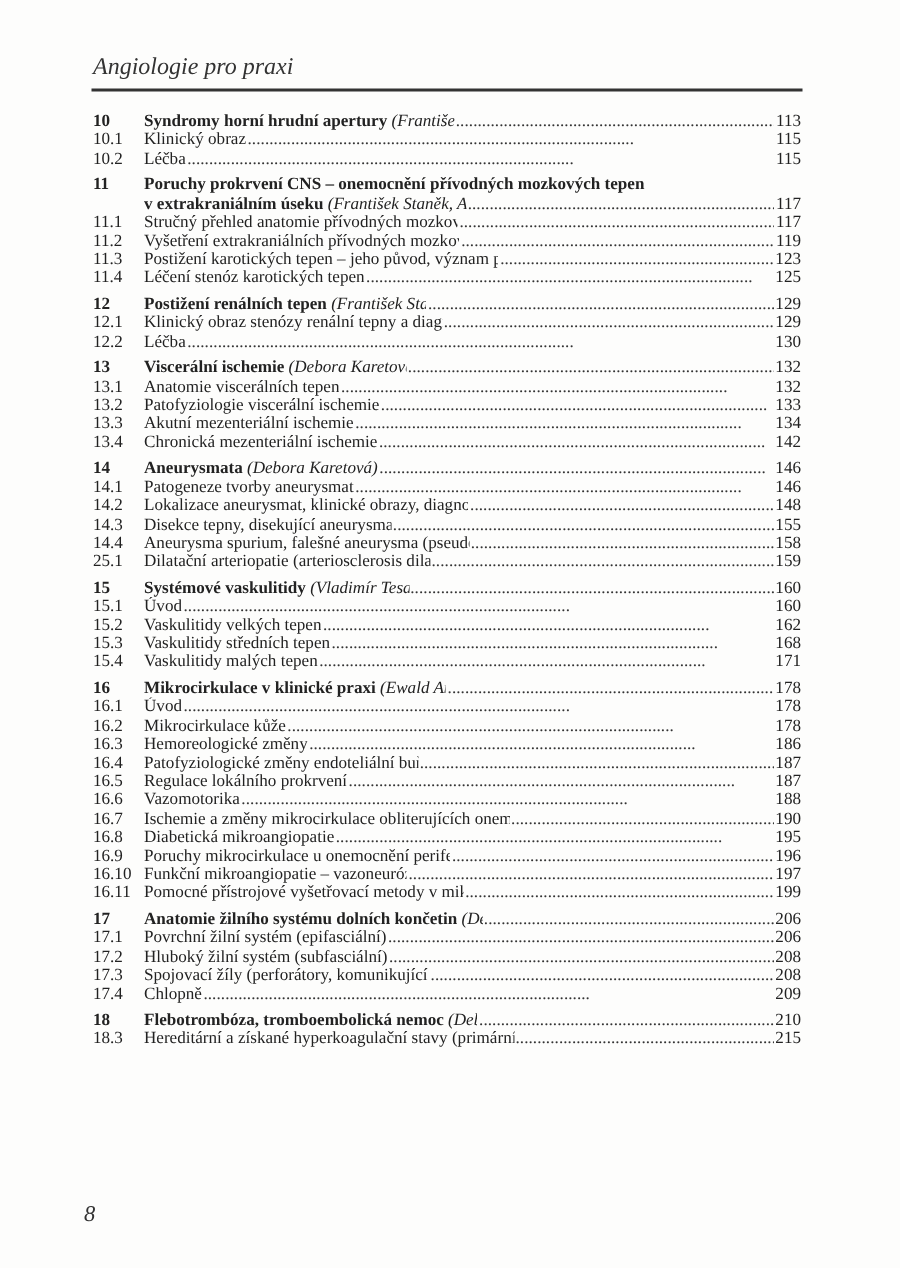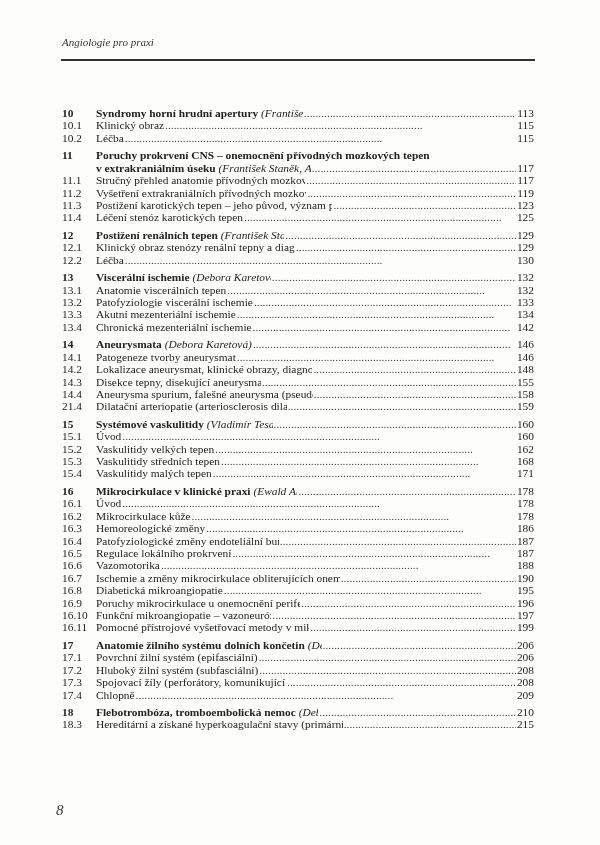--- a/index.html
+++ b/index.html
@@ -1,26 +1,26 @@
 <!DOCTYPE html>
 <html><head>
 <meta charset="utf-8">
 <style>
   html, body { margin: 0; padding: 0; }
   body {
     width: 600px; height: 845px; background: #fdfdfc; position: relative; overflow: hidden;
     font-family: "Liberation Serif", "DejaVu Serif", serif; color: #222;
   }
   .running-head {
-    position: absolute; left: 62px; top: 36px; font-style: italic; font-size: 11px; color: #333;
+    position: absolute; left: 62px; top: 36px; font-style: italic; font-size: 16px; color: #333;
   }
   .head-rule {
     position: absolute; left: 61px; top: 59px; width: 474px; height: 1.5px; background: #333;
   }
-  .toc { position: absolute; left: 62px; top: 75px; width: 472px; margin-top: 32px; }
+  .toc { position: absolute; left: 62px; top: 75px; width: 472px; }
   .chapter { margin-bottom: 5.2px; }
   .row {
     display: flex; align-items: baseline; font-size: 11.4px; line-height: 12.4px; height: 12.4px;
     white-space: nowrap;
   }
   .num { width: 34px; flex: 0 0 34px; }
   .title { flex: 0 1 auto; overflow: hidden; }
   .chapter-row .num, .chapter-row .title-main { font-weight: bold; }
   .author { font-style: italic; font-weight: normal; }
   .leader {
@@ -173,21 +173,21 @@
         <span class="leader"></span>
         <span class="page">155</span>
       </div>
       <div class="row section-row">
         <span class="num">14.4</span>
         <span class="title">Aneurysma spurium, falešné aneurysma (pseudoaneurysma)</span>
         <span class="leader"></span>
         <span class="page">158</span>
       </div>
       <div class="row section-row">
-        <span class="num">21.4</span>
+        <span class="num">25.1</span>
         <span class="title">Dilatační arteriopatie (arteriosclerosis dilatans)</span>
         <span class="leader"></span>
         <span class="page">159</span>
       </div>
     </div>
     <div class="chapter">
       <div class="row chapter-row">
         <span class="num">15</span>
         <span class="title"><span class="title-main">Systémové vaskulitidy</span> <span class="author">(Vladimír Tesař)</span></span>
         <span class="leader"></span>

